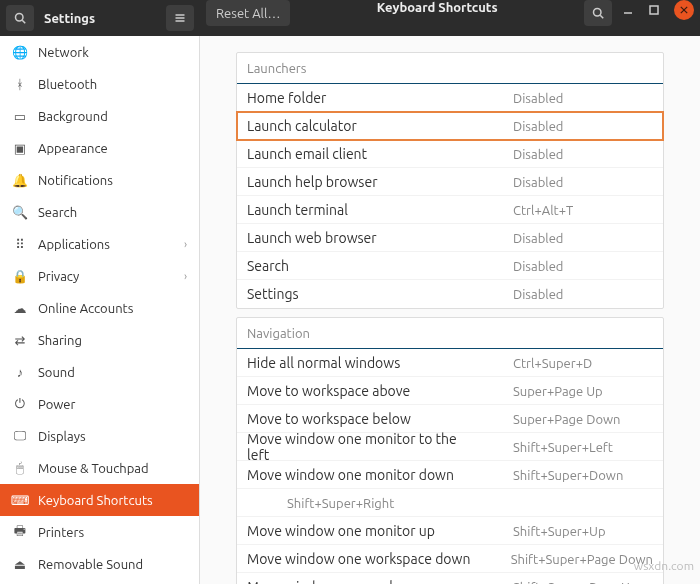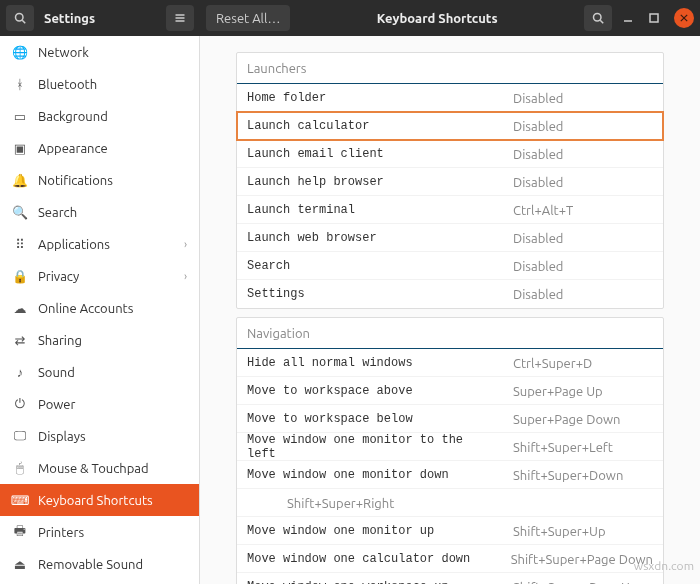--- a/index.html
+++ b/index.html
@@ -1,40 +1,40 @@
 <!DOCTYPE html>
 <html><head>
   <meta charset="utf-8">
   <style>
     * { margin: 0; padding: 0; box-sizing: border-box; font-family: Ubuntu, "Segoe UI", sans-serif; }
     body { width: 700px; height: 584px; background: #fafafa; overflow: hidden; font-size: 13px; color: #333; }
     .window { display: flex; flex-direction: column; height: 100%; }
     .titlebar { display: flex; height: 36px; background: #2c2c2c; color: #ddd; }
     .tb-left { display: flex; align-items: center; width: 200px; padding: 0 6px; gap: 6px; }
-    .tb-right { display: flex; align-items: center; flex: 1; padding: 0 6px; gap: 6px; }
+    .tb-right { display: flex; flex: 1; padding: 0 6px; gap: 6px; }
     .tb-btn { width: 28px; height: 26px; border-radius: 4px; background: #3e3e3e; display: flex; align-items: center; justify-content: center; color: #ccc; cursor: pointer; }
     .tb-btn.pill { width: auto; padding: 0 10px; }
     .tb-title { flex: 1; text-align: center; font-weight: 600; color: #eee; font-size: 13px; }
     .tb-title-left { flex: 1; text-align: left; font-weight: 600; color: #eee; font-size: 13px; padding-left: 4px; }
     .win-close { width: 20px; height: 20px; border-radius: 50%; background: #e95420; display: flex; align-items: center; justify-content: center; font-size: 10px; color: #3a1b0f; cursor: pointer; margin-left: 4px; }
     .win-ctrl { width: 20px; height: 20px; border-radius: 4px; display: flex; align-items: center; justify-content: center; cursor: pointer; color: #ccc; }
     .body { display: flex; flex: 1; overflow: hidden; }
     .sidebar { width: 200px; background: #fff; border-right: 1px solid #ddd; overflow-y: auto; }
     .sb-item { display: flex; align-items: center; height: 32px; padding: 0 12px; cursor: pointer; color: #333; gap: 10px; }
     .sb-item.active { background: #e95420; color: #fff; }
     .sb-item .chev { margin-left: auto; color: #999; font-size: 11px; }
     .sb-icon { width: 16px; height: 16px; display: inline-flex; align-items: center; justify-content: center; color: #555; font-size: 13px; }
     .sb-item.active .sb-icon { color: #fff; }
     .content { flex: 1; background: #fafafa; overflow-y: auto; padding: 16px 36px; }
     .section { border: 1px solid #ddd; border-radius: 2px; background: #fff; margin-bottom: 8px; }
     .section-hdr { padding: 8px 10px; color: #888; font-size: 13px; border-bottom: 1px solid #0c4a6e; }
     .row { display: flex; align-items: center; height: 28px; padding: 0 10px; border-bottom: 1px solid #f2f2f2; cursor: pointer; }
     .row:last-child { border-bottom: none; }
     .row.selected { outline: 2px solid #e8833f; outline-offset: -1px; }
-    .row-label { flex: 1; color: #333; font-size: 12px; font-family: Liberation Mono, monospace; }
+    .row-label { flex: 1; color: #333; font-size: 14px; }
     .row-val { color: #888; font-size: 13px; min-width: 140px; margin-left: 40px; }
     .watermark { position: absolute; right: 6px; bottom: 12px; font-size: 12px; color: #bbb; }
   </style>
 </head>
 <body>
 
 <div class="window">
   <div class="titlebar">
     <div class="tb-left">
       <div class="tb-btn">
@@ -212,21 +212,21 @@
             <div class="row-val">Shift+Super+Down</div>
           </div>
           <div class="row">
             <div class="row-val">Shift+Super+Right</div>
           </div>
           <div class="row">
             <div class="row-label">Move window one monitor up</div>
             <div class="row-val">Shift+Super+Up</div>
           </div>
           <div class="row">
-            <div class="row-label">Move window one calculator down</div>
+            <div class="row-label">Move window one workspace down</div>
             <div class="row-val">Shift+Super+Page Down</div>
           </div>
           <div class="row">
             <div class="row-label">Move window one workspace up</div>
             <div class="row-val">Shift+Super+Page Up</div>
           </div>
         </div>
       </div>
   </div>
 </div>

